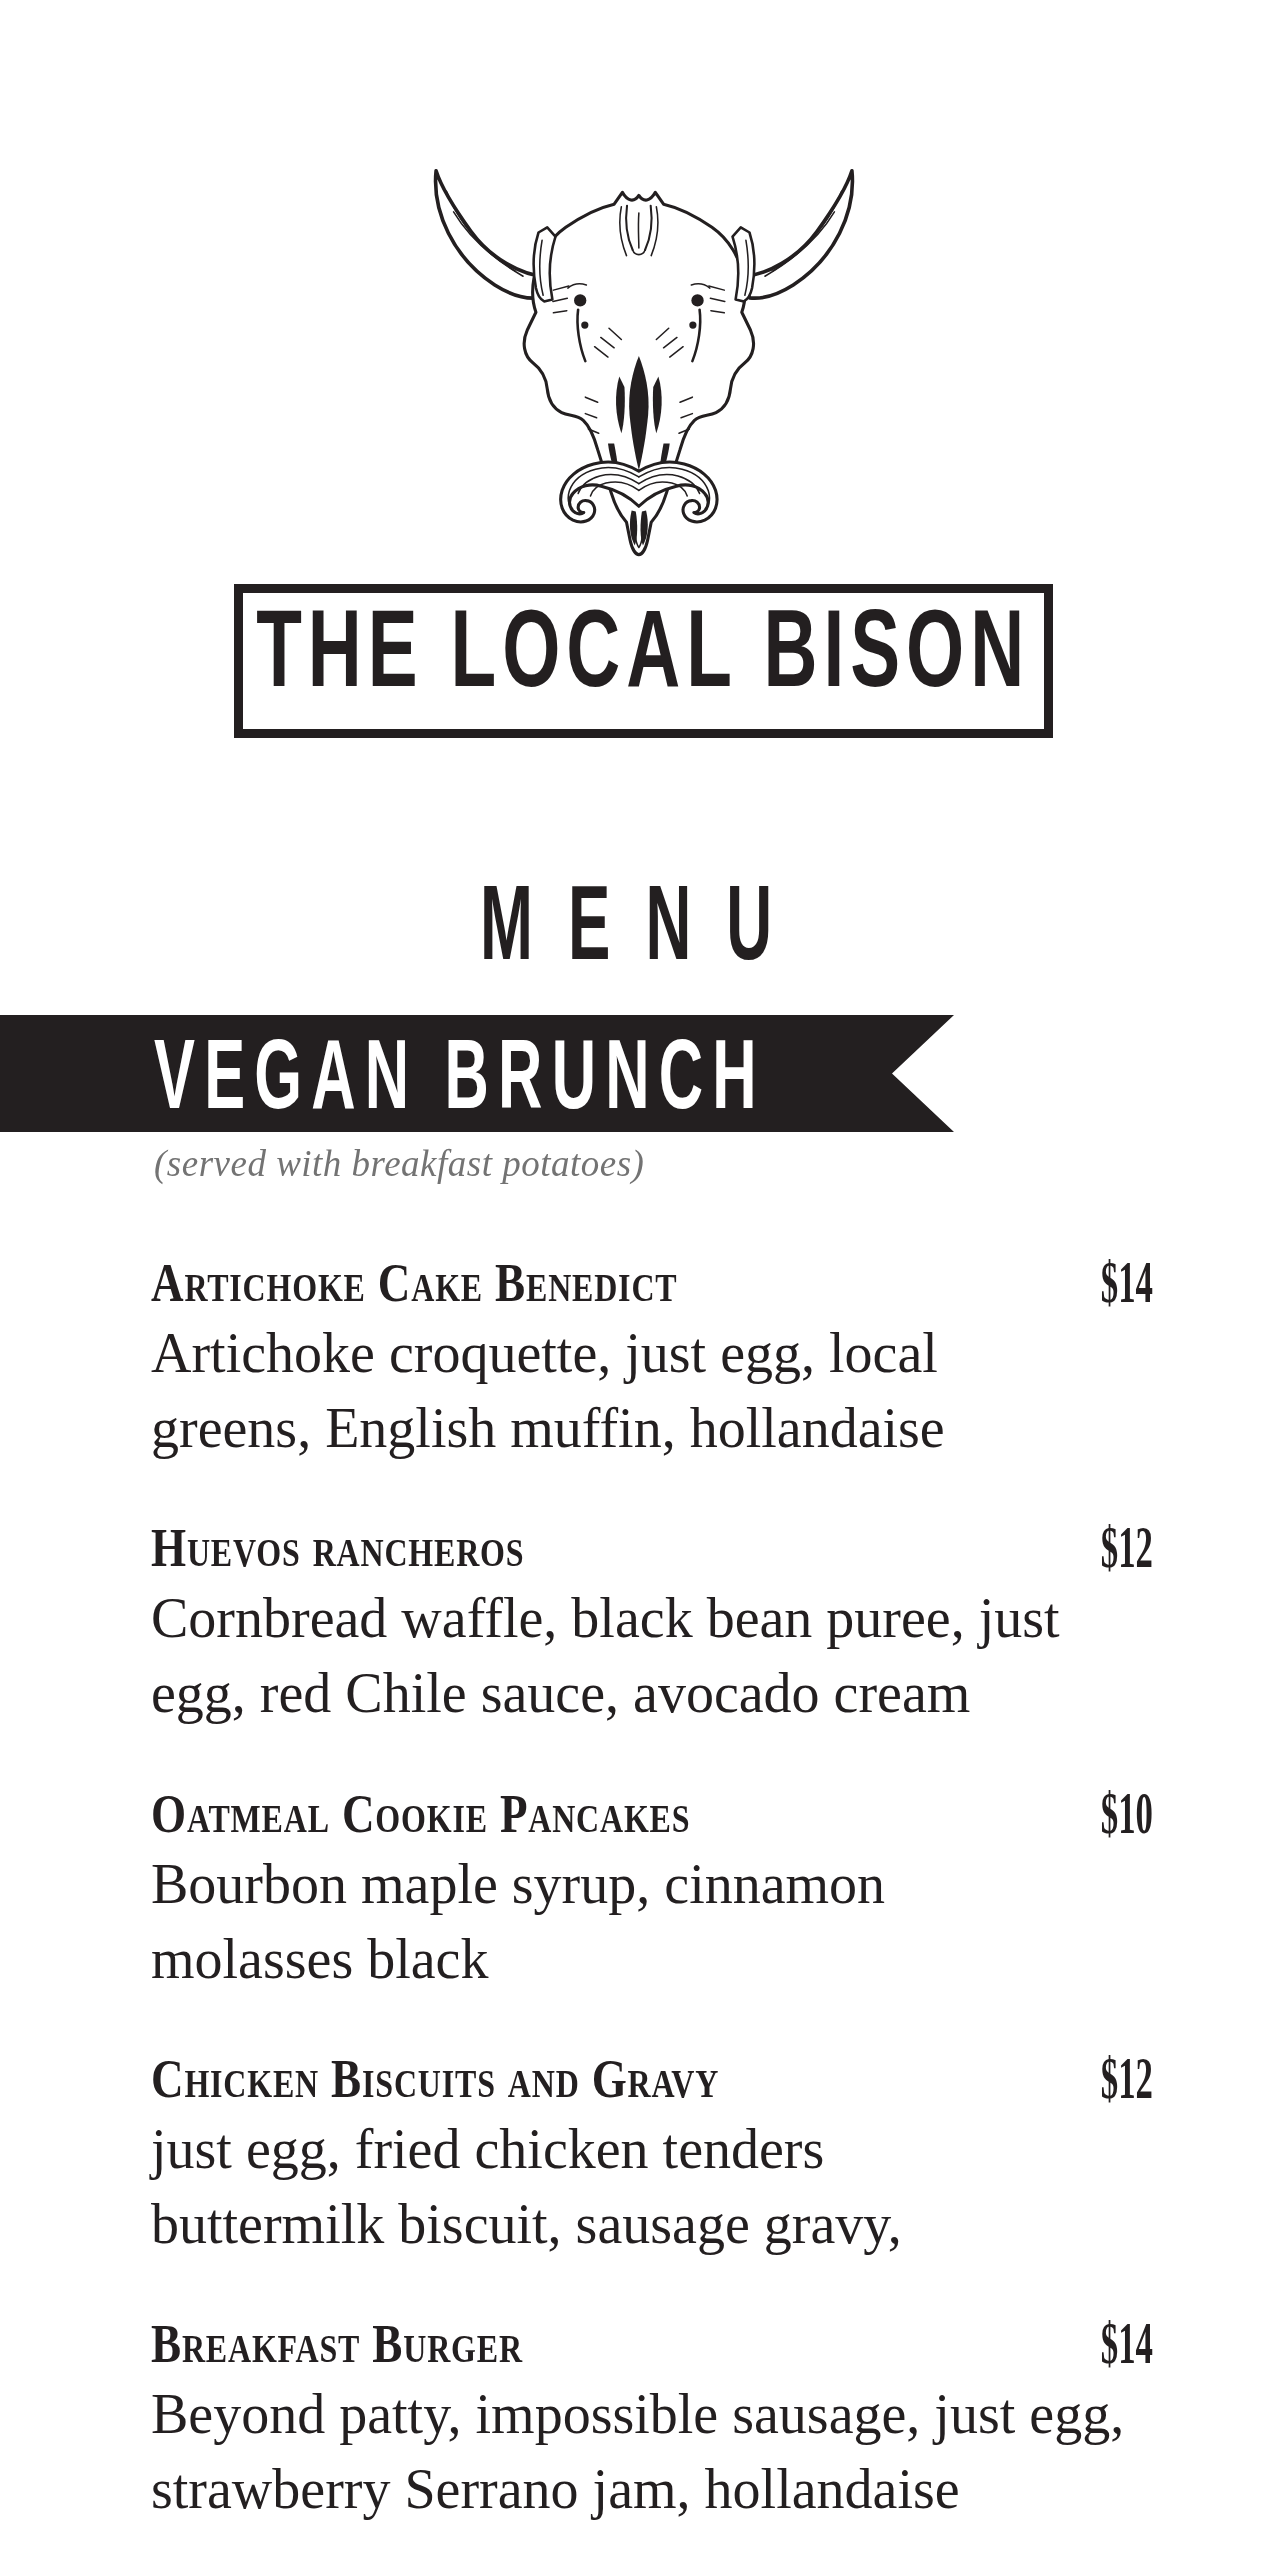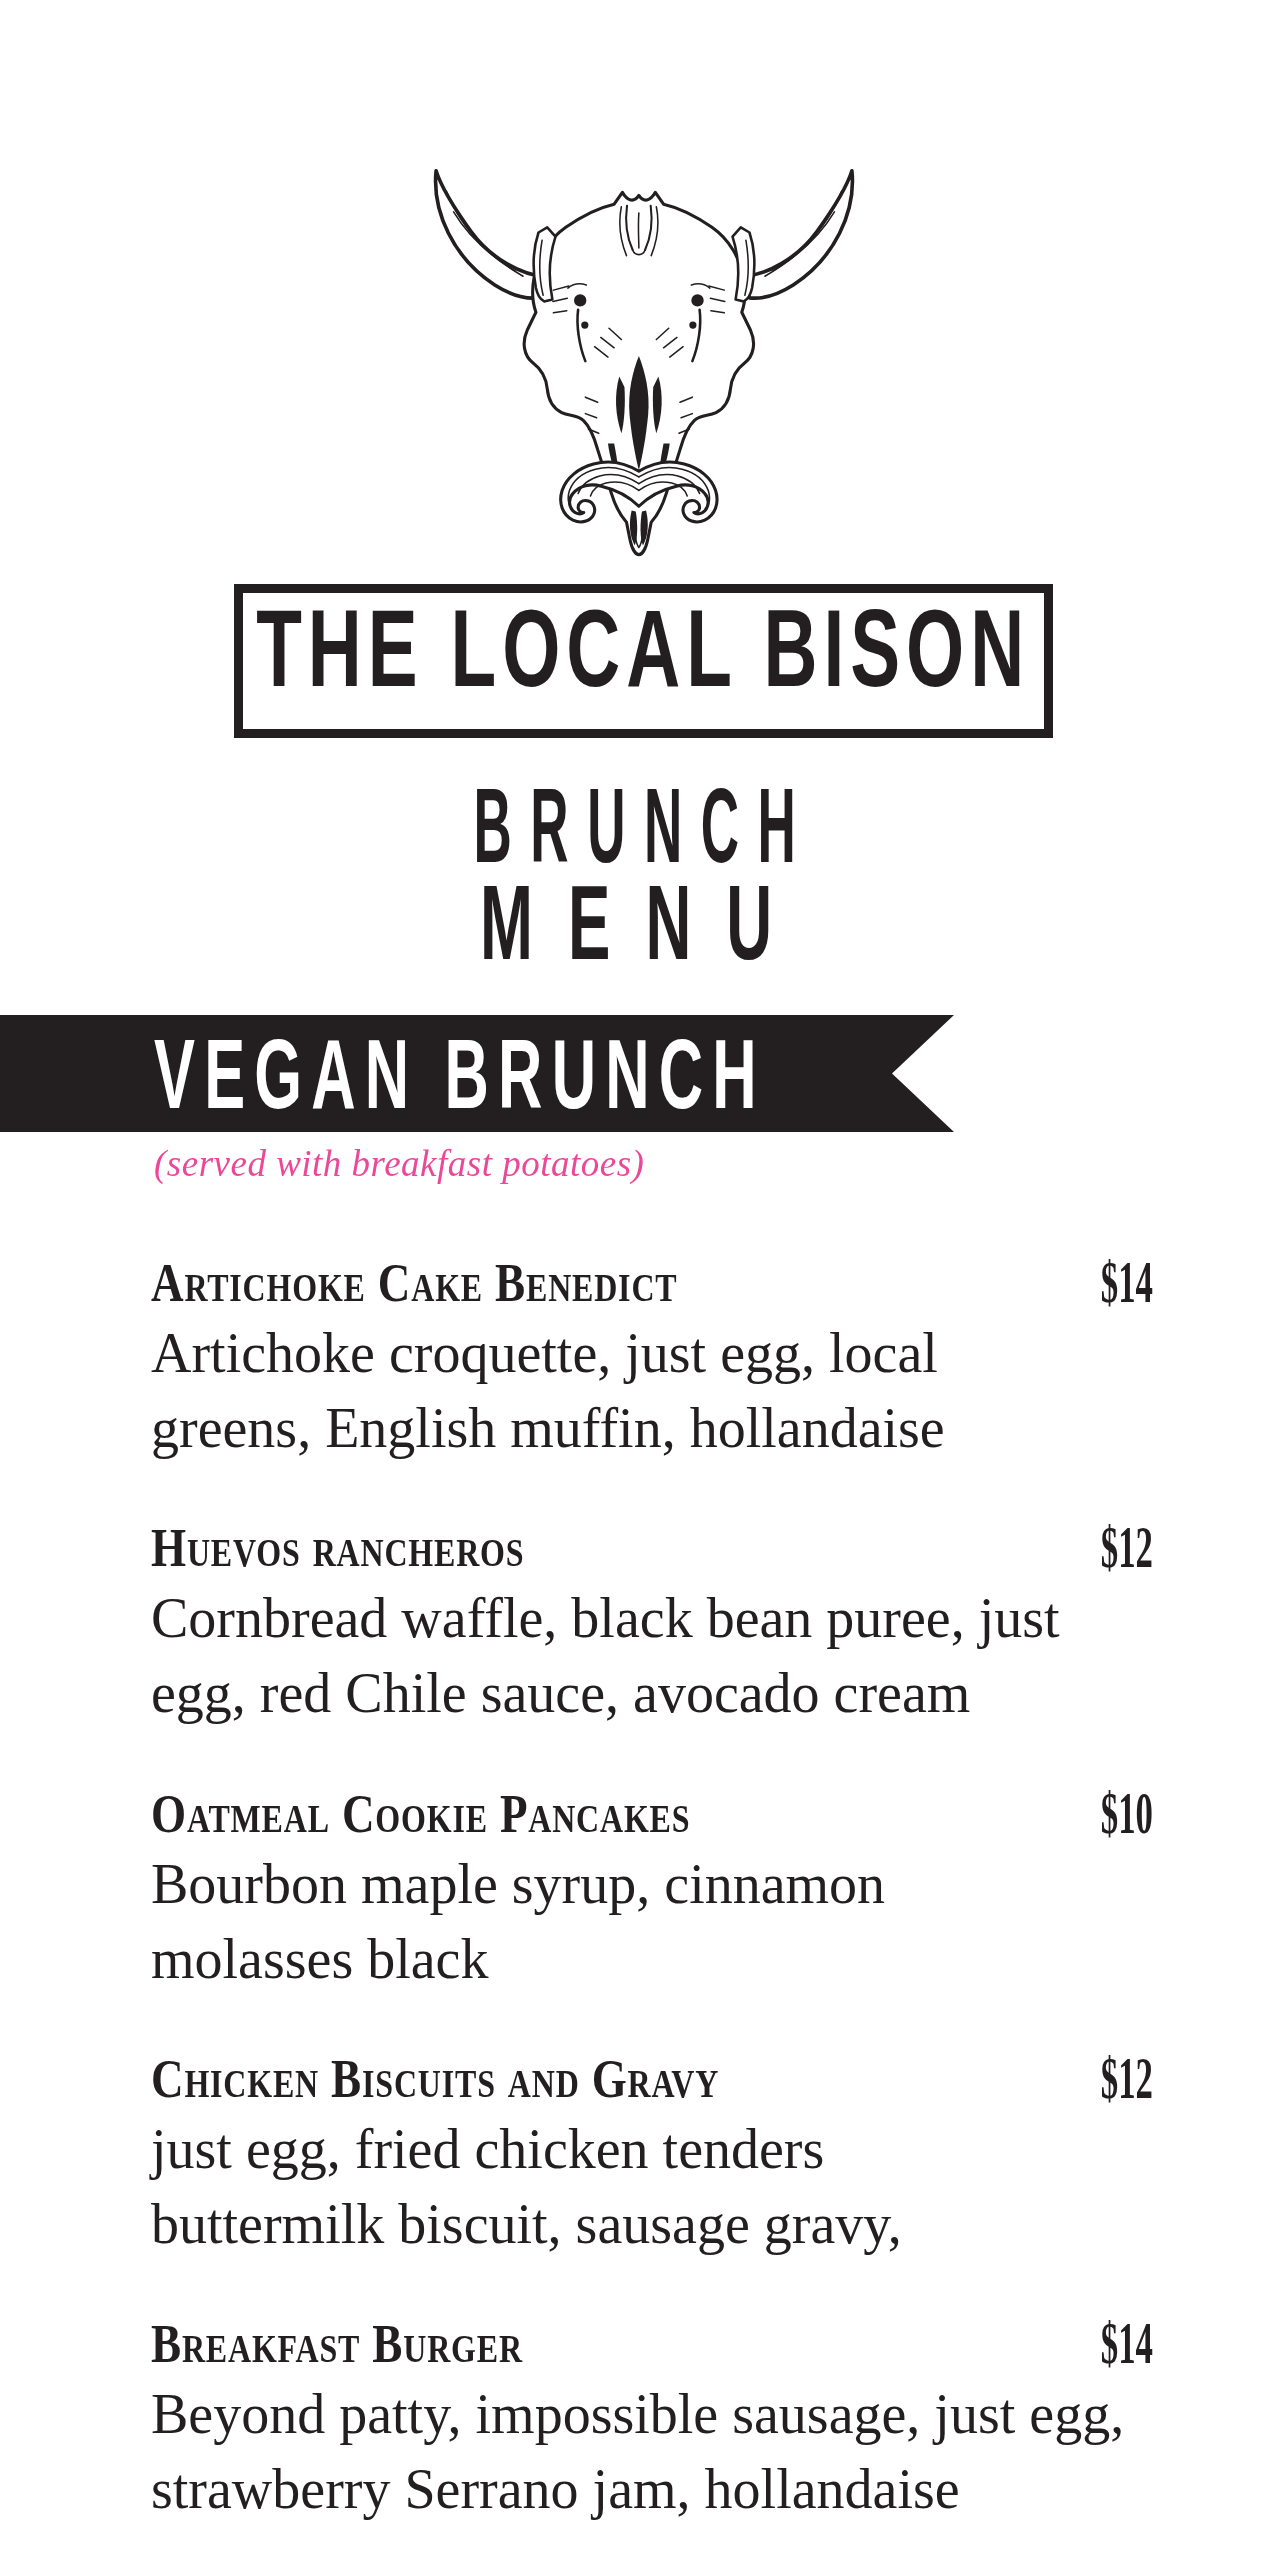--- a/index.html
+++ b/index.html
@@ -49,21 +49,21 @@
     color:#ffffff;
     font-size:99px; line-height:99px; letter-spacing:0.15em;
     transform:scaleX(0.62); transform-origin:0 50%;
   }
   .note{
     left:154px; top:1145px;
     font-family:"Liberation Serif", serif;
     font-style:italic;
     font-size:37px; line-height:37px;
     letter-spacing:0.5px;
-    color:#ec4899;
+    color:#737373;
     white-space:nowrap;
   }
   
   .item{left:151px; width:1002px;}
   .item-name{
     display:inline-block;
     font-family:"Liberation Serif", serif;
     font-weight:700;
     font-variant:small-caps;
     font-size:55px; line-height:55px;
@@ -157,23 +157,20 @@
       <path class="dark" d="M386,690 C380,715 382,740 392,758 C398,744 398,715 394,692 Z"></path>
       <path class="dark" d="M414,690 C420,715 418,740 408,758 C402,744 402,715 406,692 Z"></path>
       <path class="stroke" stroke-width="3" d="M392,700 C390,730 394,755 400,762 M408,700 C410,730 406,755 400,762"></path>
     </g>
   </svg>
 
   <div class="abs title-box">
     <span class="headline">THE LOCAL BISON</span>
   </div>
 
-  <div class="abs sub-line sub1">
-    <span class="headline">BRUNCH</span>
-  </div>
   <div class="abs sub-line sub2">
     <span class="headline">MENU</span>
   </div>
 
   <div class="abs banner">
     <span class="headline">VEGAN BRUNCH</span>
   </div>
   <div class="abs note">(served with breakfast potatoes)</div>
 
   <div class="abs item" style="top:1255px">

